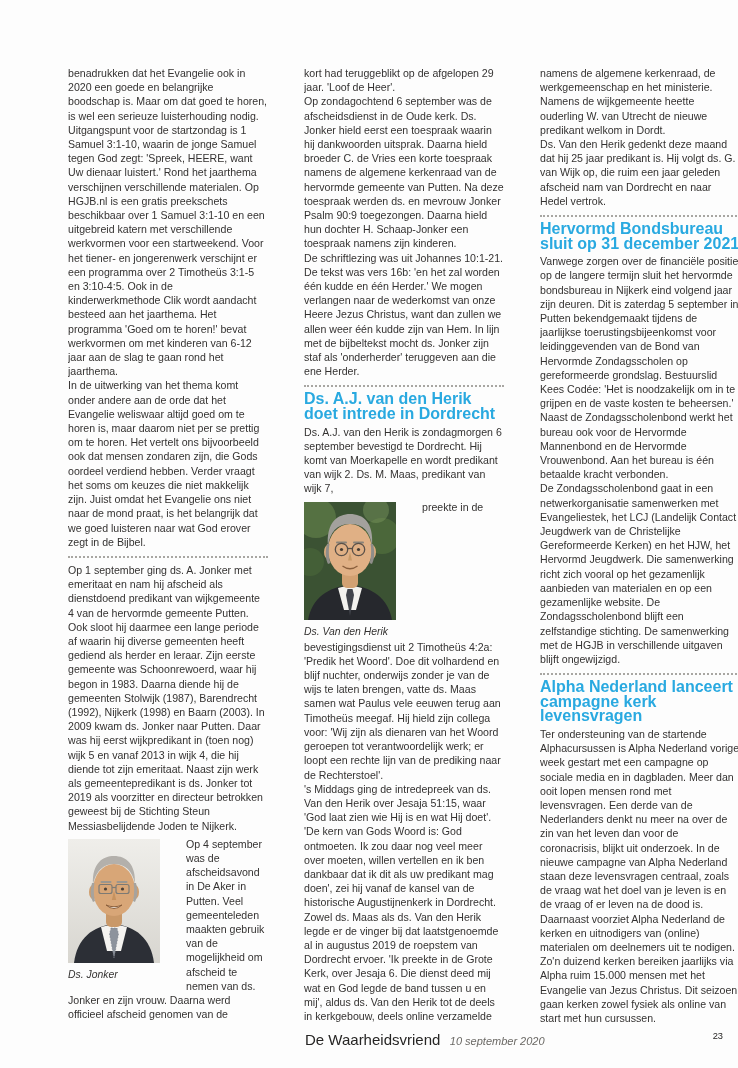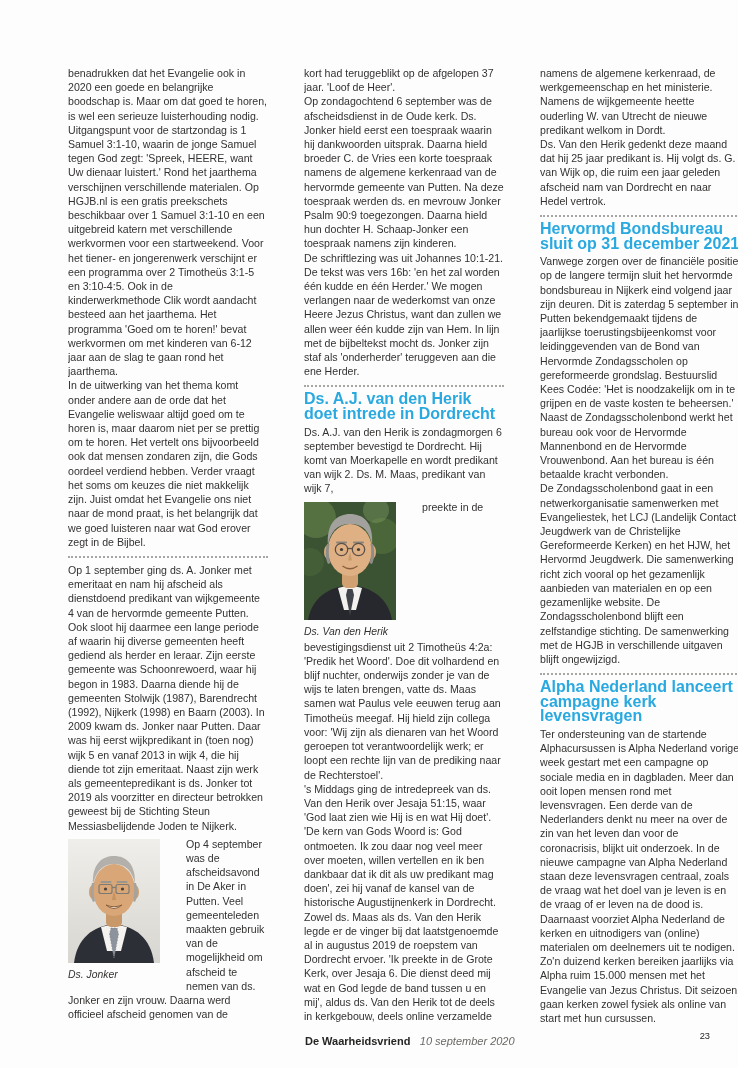--- a/index.html
+++ b/index.html
@@ -25,23 +25,23 @@
   .flow { margin-top:4px; }
   .flow::after { content:""; display:block; clear:both; }
   .photofloat { float:left; width:108px; margin:2px 10px 2px 0; }
   .photofloat svg { display:block; width:92px; }
   .caption {
     font-style:italic; font-size:10.4px; line-height:13px;
     margin-top:5px; color:#343231;
   }
   .footer { position:absolute; left:0; top:1031px; width:738px; height:16px; }
   .footer-left { position:absolute; left:305px; top:0; white-space:nowrap; }
-  .footer-mag { font-size:11px; font-weight:bold; color:#262524; }
+  .footer-mag { font-size:15px; font-weight:normal; color:#262524; }
   .footer-date { font-size:11px; font-style:italic; color:#6b6965; margin-left:5px; }
-  .footer-pageno { position:absolute; right:28px; top:0; font-size:9.3px; font-weight:normal; color:#262524; }
+  .footer-pageno { position:absolute; right:15px; top:0; font-size:9.3px; font-weight:normal; color:#262524; }
 </style>
 </head>
 <body>
 
 <div class="page">
   <div class="columns">
 
     <div class="col">
       <p class="body">benadrukken dat het Evangelie ook in 2020 een goede en belangrijke boodschap is. Maar om dat goed te horen, is wel een serieuze luisterhouding nodig. Uitgangspunt voor de startzondag is 1 Samuel 3:1-10, waarin de jonge Samuel tegen God zegt: 'Spreek, HEERE, want Uw dienaar luistert.' Rond het jaarthema verschijnen verschillende materialen. Op HGJB.nl is een gratis preekschets beschikbaar over 1 Samuel 3:1-10 en een uitgebreid katern met verschillende werkvormen voor een startweekend. Voor het tiener- en jongerenwerk verschijnt er een programma over 2 Timotheüs 3:1-5 en 3:10-4:5. Ook in de kinderwerkmethode Clik wordt aandacht besteed aan het jaarthema. Het programma 'Goed om te horen!' bevat werkvormen om met kinderen van 6-12 jaar aan de slag te gaan rond het jaarthema.</p>
       <p class="body">In de uitwerking van het thema komt onder andere aan de orde dat het Evangelie weliswaar altijd goed om te horen is, maar daarom niet per se prettig om te horen. Het vertelt ons bijvoorbeeld ook dat mensen zondaren zijn, die Gods oordeel verdiend hebben. Verder vraagt het soms om keuzes die niet makkelijk zijn. Juist omdat het Evangelie ons niet naar de mond praat, is het belangrijk dat we goed luisteren naar wat God erover zegt in de Bijbel.</p>
@@ -78,21 +78,21 @@
             <path d="M46 52 L43.8 61 L48.2 61 Z" fill="#c6925f"></path>
             <path d="M38 66 Q46 73 54 66 Q46 69.5 38 66 Z" fill="#fdfbf7" stroke="#8c5f3a" stroke-width="1"></path>
           </svg>
           <div class="caption">Ds. Jonker</div>
         </div>
         <p class="body">Op 4 september was de afscheidsavond in De Aker in Putten. Veel gemeenteleden maakten gebruik van de mogelijkheid om afscheid te nemen van ds. Jonker en zijn vrouw. Daarna werd officieel afscheid genomen van de kerkenraad van wijk 4, collega predikanten en kerkbeheer. Namens hen werden woorden van dank uitgesproken. Op het eind sprak ds. Jonker zelf nog een dankwoord uit, nadat hij</p>
       </div>
     </div>
 
     <div class="col">
-      <p class="body">kort had teruggeblikt op de afgelopen 37 jaar. 'Loof de Heer'.</p>
+      <p class="body">kort had teruggeblikt op de afgelopen 29 jaar. 'Loof de Heer'.</p>
       <p class="body">Op zondagochtend 6 september was de afscheidsdienst in de Oude kerk. Ds. Jonker hield eerst een toespraak waarin hij dankwoorden uitsprak. Daarna hield broeder C. de Vries een korte toespraak namens de algemene kerkenraad van de hervormde gemeente van Putten. Na deze toespraak werden ds. en mevrouw Jonker Psalm 90:9 toegezongen. Daarna hield hun dochter H. Schaap-Jonker een toespraak namens zijn kinderen.</p>
       <p class="body">De schriftlezing was uit Johannes 10:1-21. De tekst was vers 16b: 'en het zal worden één kudde en één Herder.' We mogen verlangen naar de wederkomst van onze Heere Jezus Christus, want dan zullen we allen weer één kudde zijn van Hem. In lijn met de bijbeltekst mocht ds. Jonker zijn staf als 'onderherder' teruggeven aan die ene Herder.</p>
       <div class="rule"></div>
       <h2 class="heading">Ds. A.J. van den Herik doet intrede in Dordrecht</h2>
       <p class="body">Ds. A.J. van den Herik is zondagmorgen 6 september bevestigd te Dordrecht. Hij komt van Moerkapelle en wordt predikant van wijk 2. Ds. M. Maas, predikant van wijk 7,</p>
       <div class="flow">
         <div class="photofloat">
           <svg viewBox="0 0 92 118" width="92" height="118">
             <rect width="92" height="118" fill="#3b5233"></rect>
             <circle cx="12" cy="16" r="20" fill="#6f8f52" opacity="0.5"></circle>

